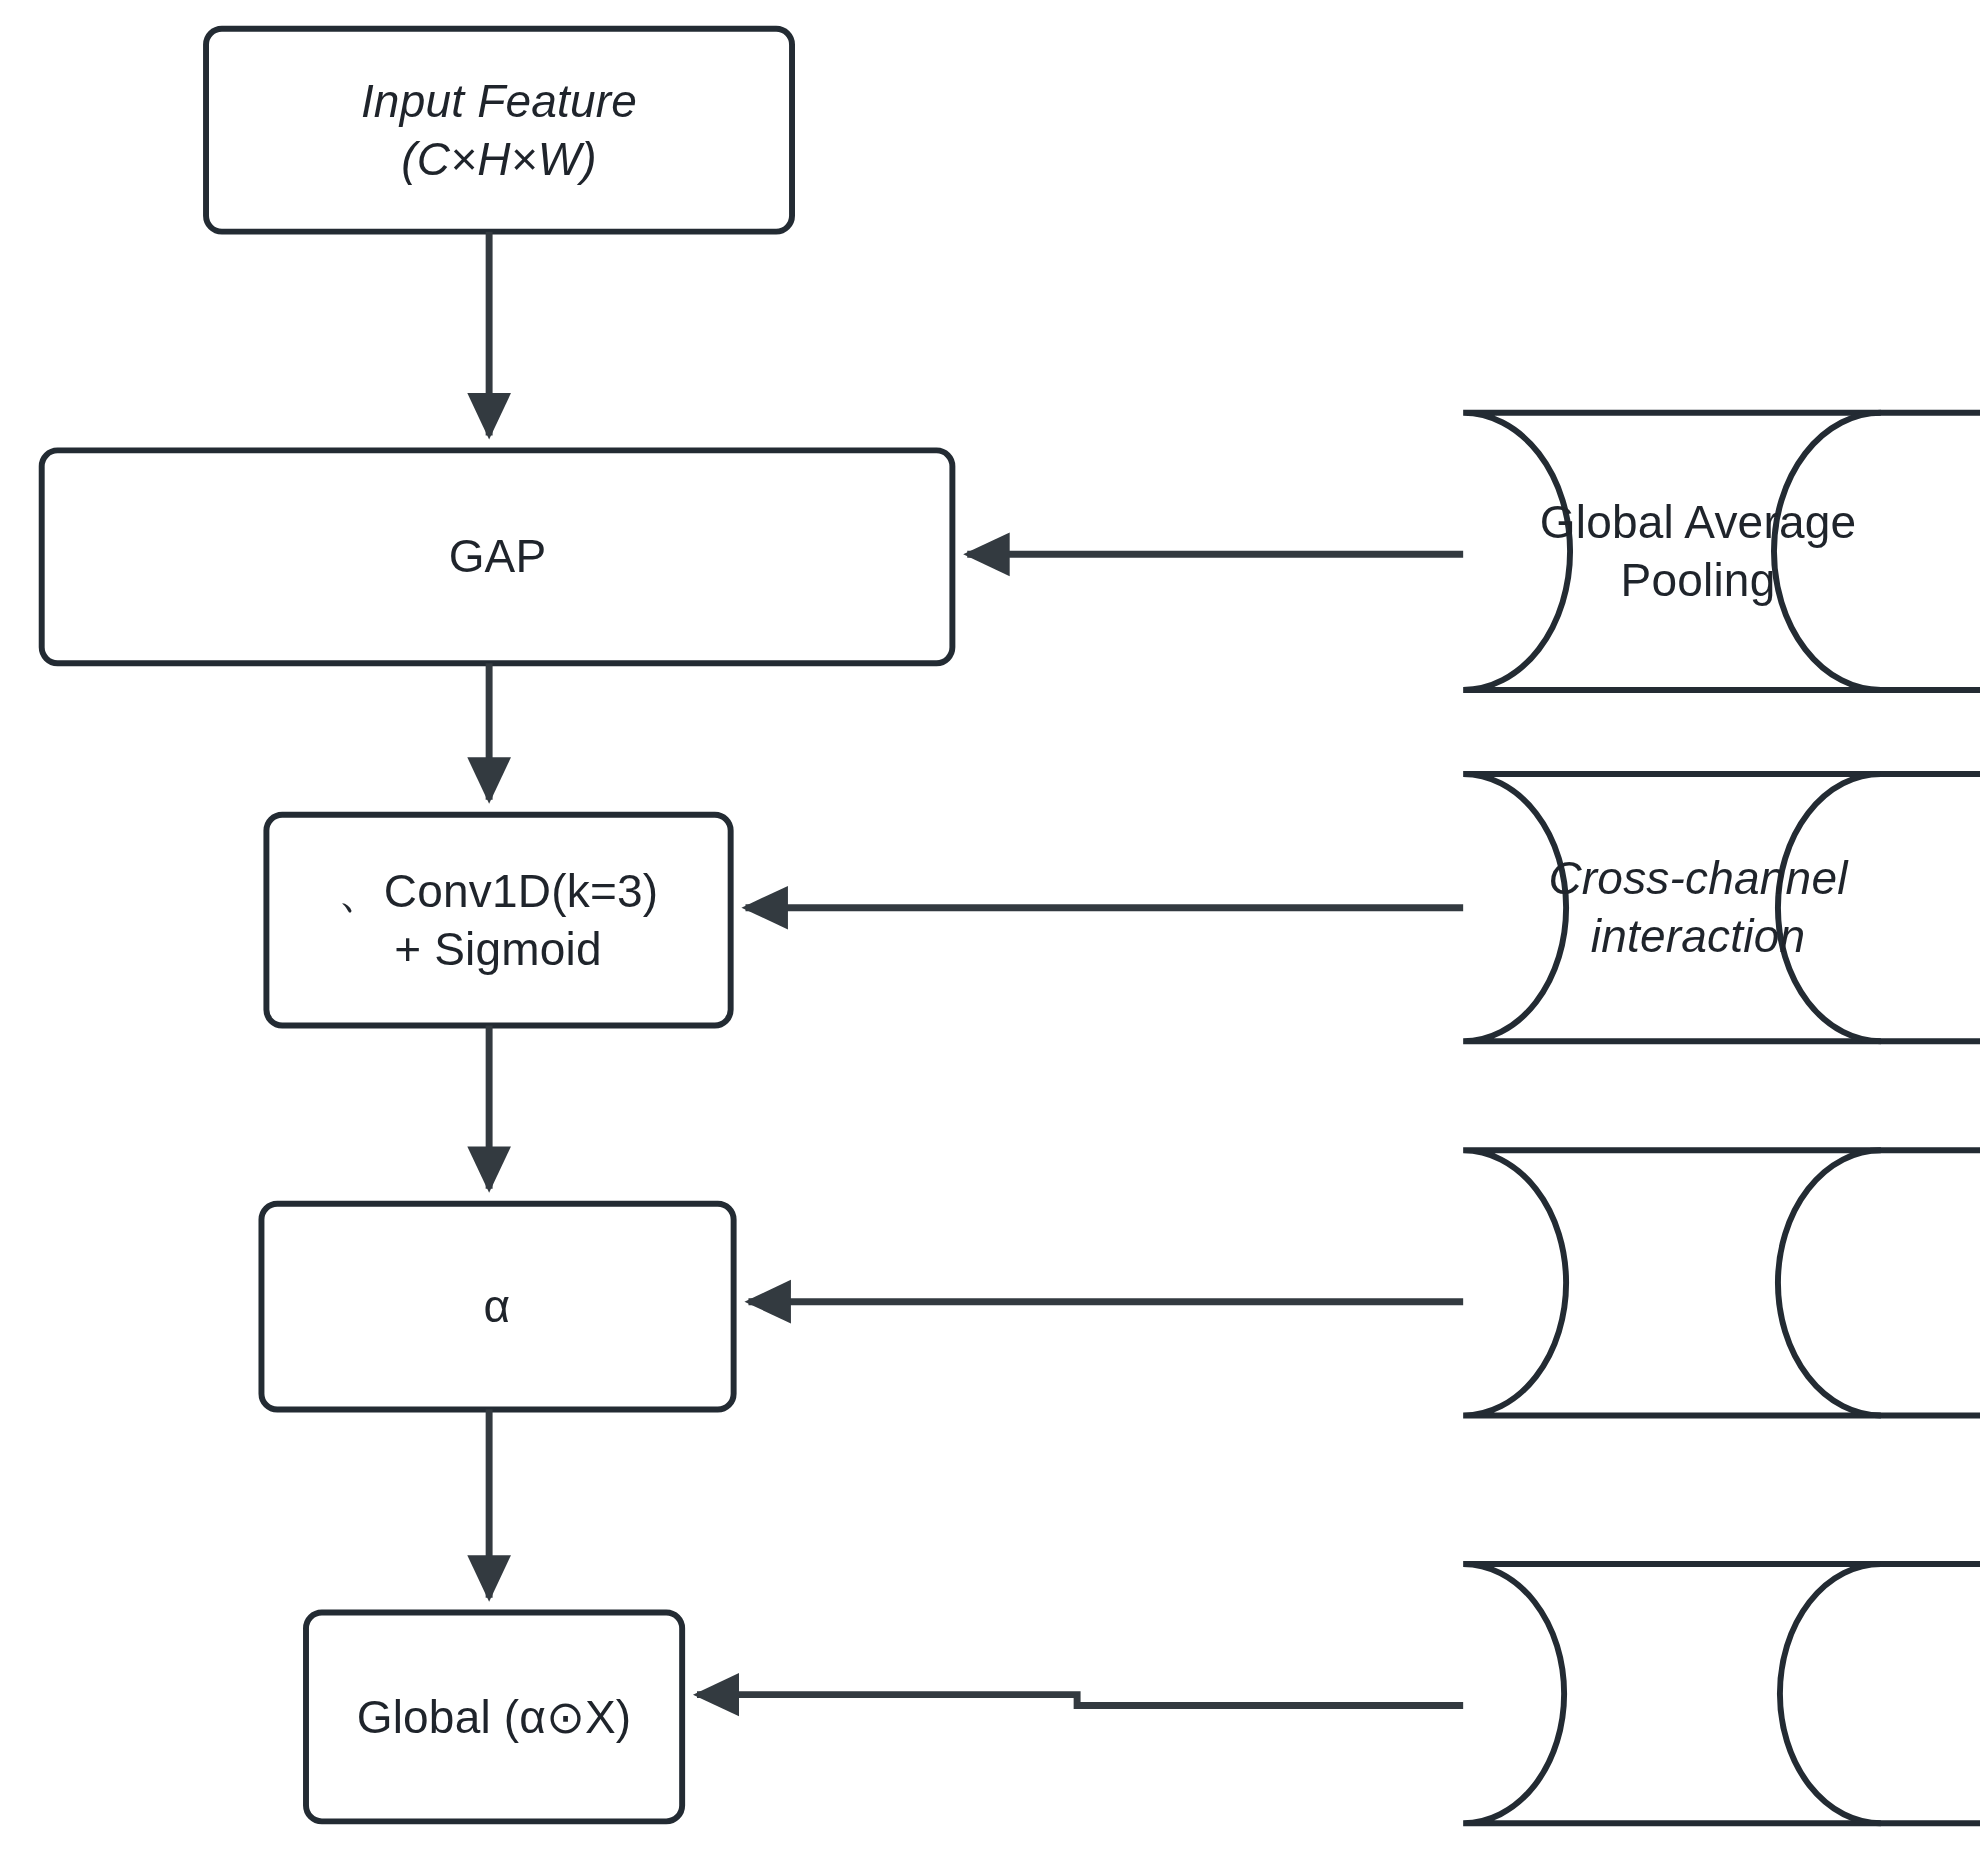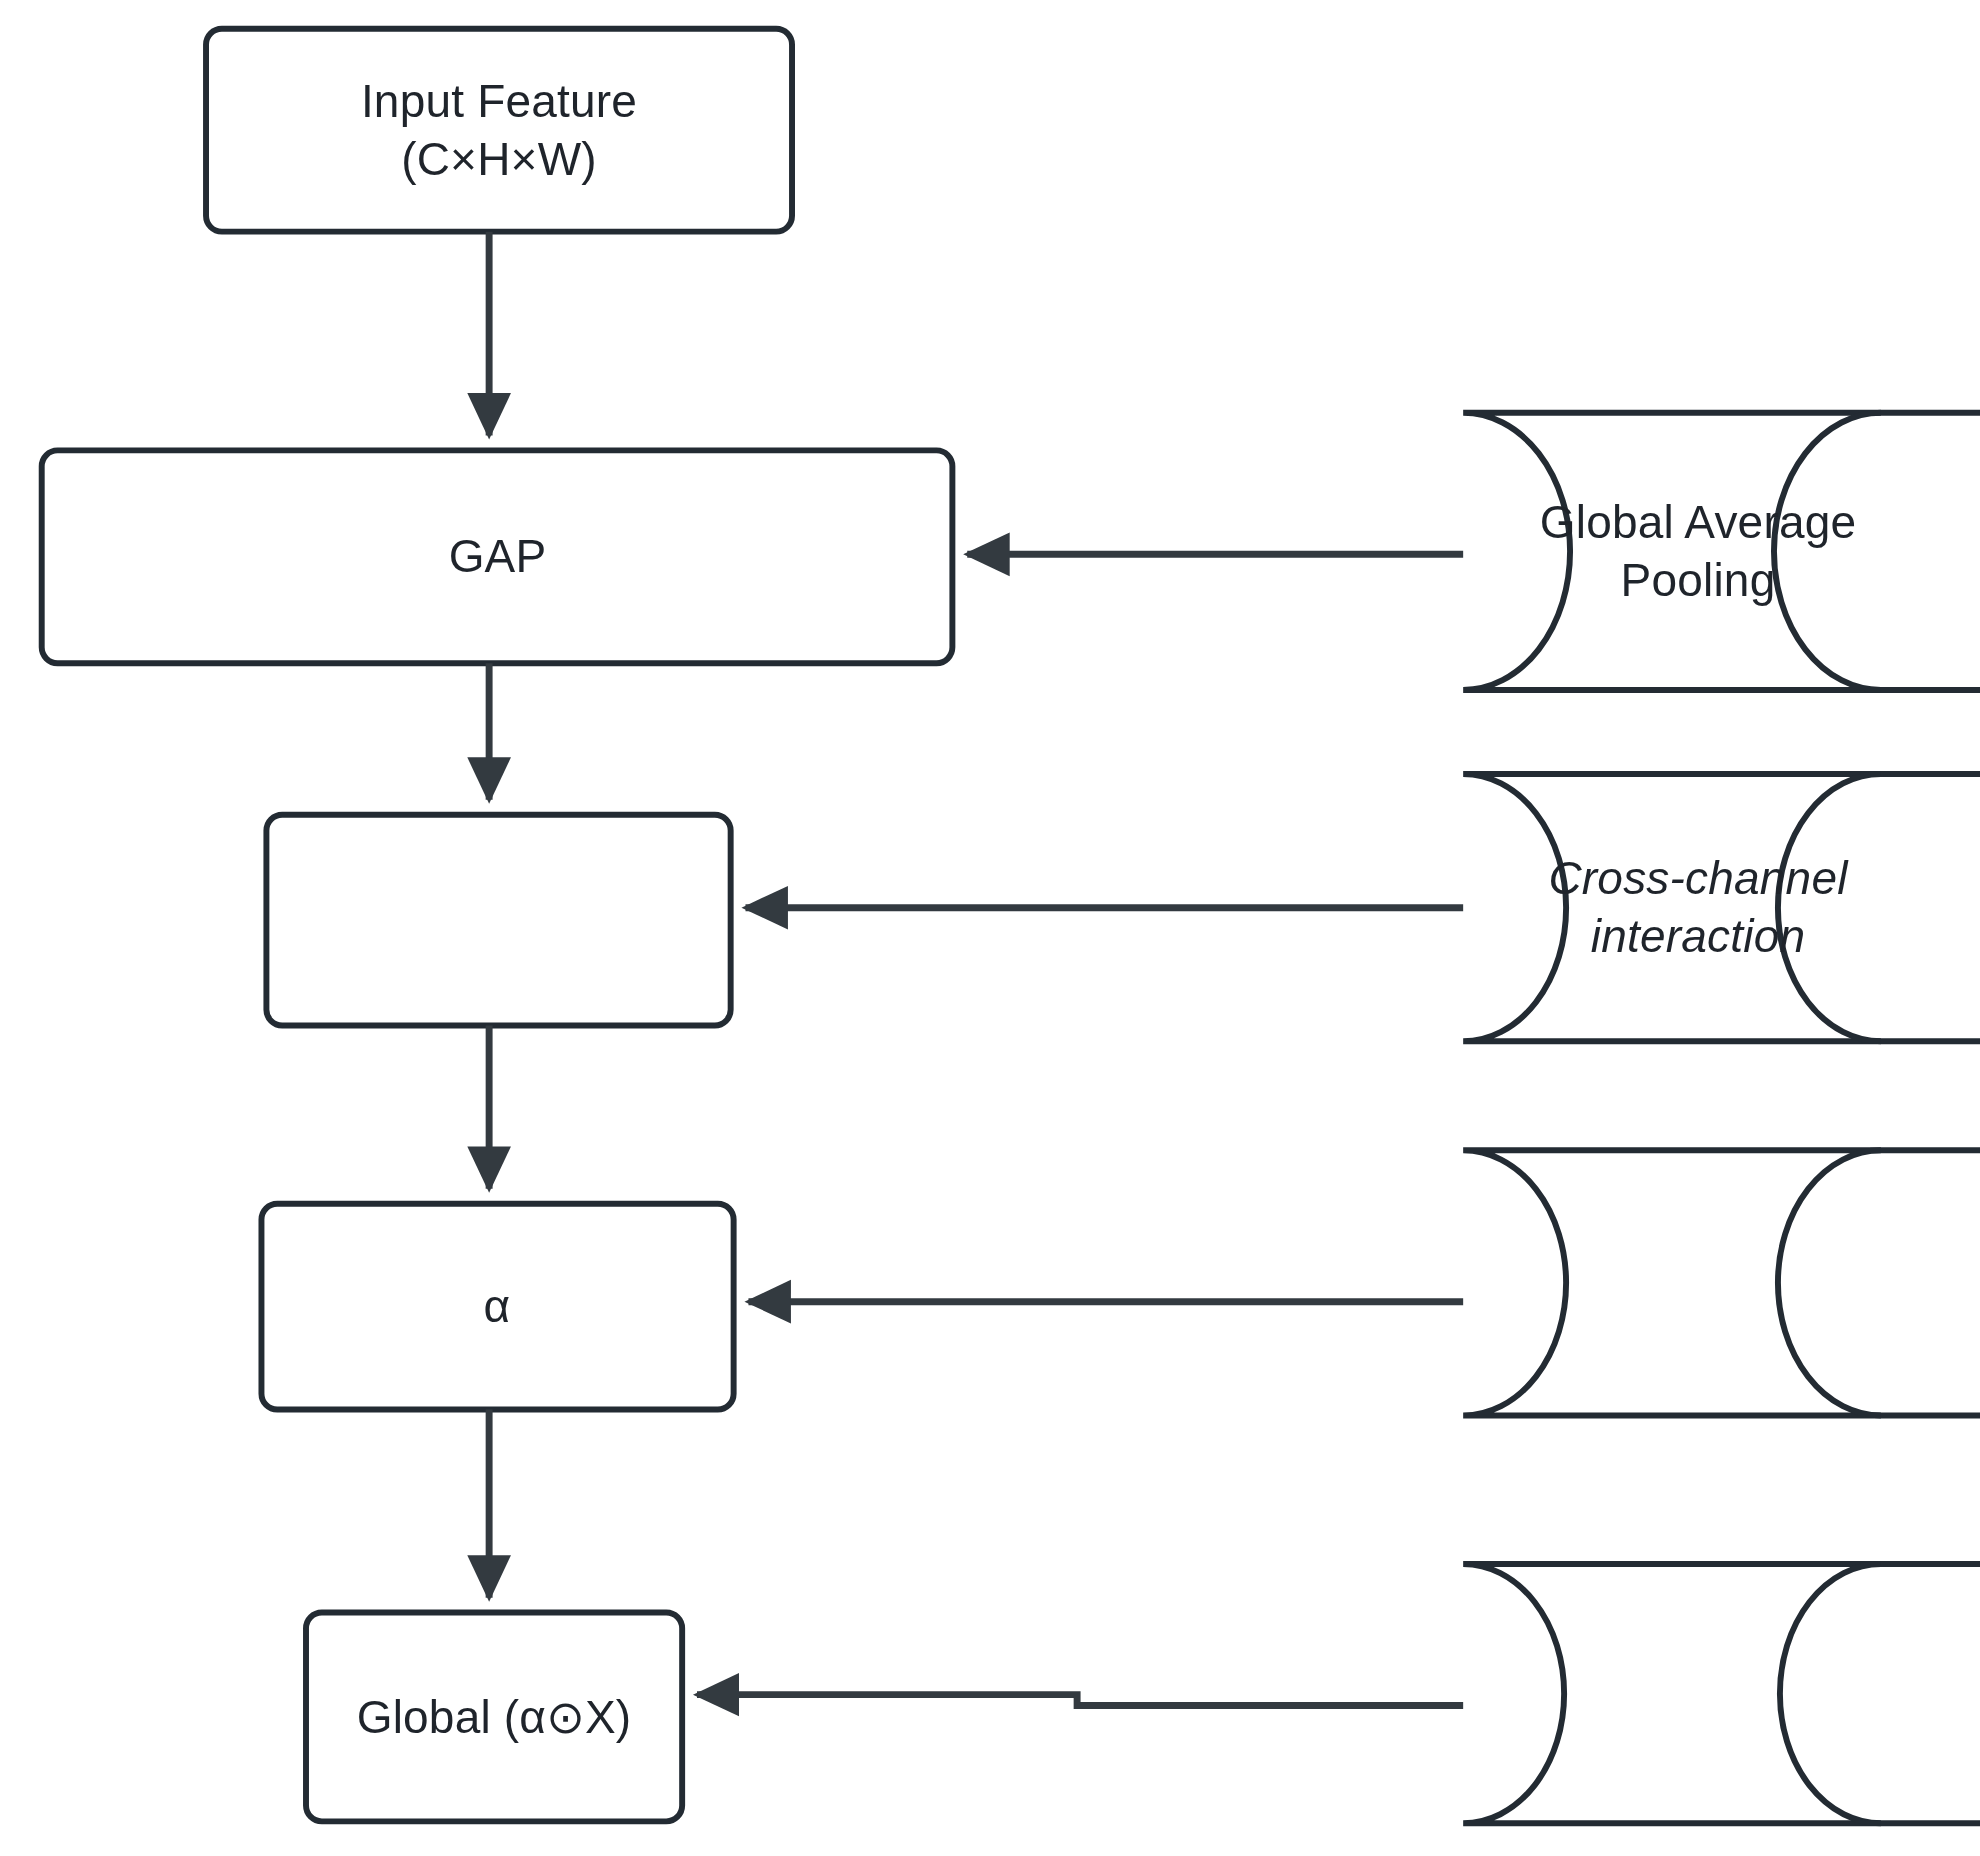--- a/index.html
+++ b/index.html
@@ -85,25 +85,27 @@
 
     <line x1="1478" y1="560" x2="977" y2="560" stroke="#333a40" stroke-width="7" marker-end="url(#arrow-head)"></line>
 
     <line x1="1478" y1="917" x2="753" y2="917" stroke="#333a40" stroke-width="7" marker-end="url(#arrow-head)"></line>
 
     <line x1="1478" y1="1315" x2="756" y2="1315" stroke="#333a40" stroke-width="7" marker-end="url(#arrow-head)"></line>
 
     <path d="M 1478 1723 L 1088 1723 L 1088 1712 L 704 1712" fill="none" stroke="#333a40" stroke-width="7" marker-end="url(#arrow-head)"></path>
   </svg>
 
-  <div class="node-text proc-text" style="left:206px; top:29px; width:586px; height:203px;">Input Feature
+  <div class="node-text proc-text" style="left:206px; top:29px; width:586px; height:203px;font-style:italic;">Input Feature
 (C×H×W)</div>
 
   <div class="node-text proc-text" style="left:42px; top:450px; width:911px; height:213px;">GAP</div>
 
+  <div class="node-text proc-text" style="left:266px; top:815px; width:464px; height:211px;">、Conv1D(k=3)
++ Sigmoid</div>
 
   <div class="node-text proc-text" style="left:261px; top:1204px; width:472px; height:206px;">α</div>
 
   <div class="node-text proc-text" style="left:306px; top:1613px; width:376px; height:209px;">Global (α⊙X)</div>
 
   <div class="node-text cyl-text" style="left:1505px; top:413px; width:386px; height:277px;">Global Average
 Pooling</div>
 
   <div class="node-text cyl-text" style="left:1505px; top:774px; width:386px; height:267px;font-style:italic;">Cross-channel
 interaction</div>

